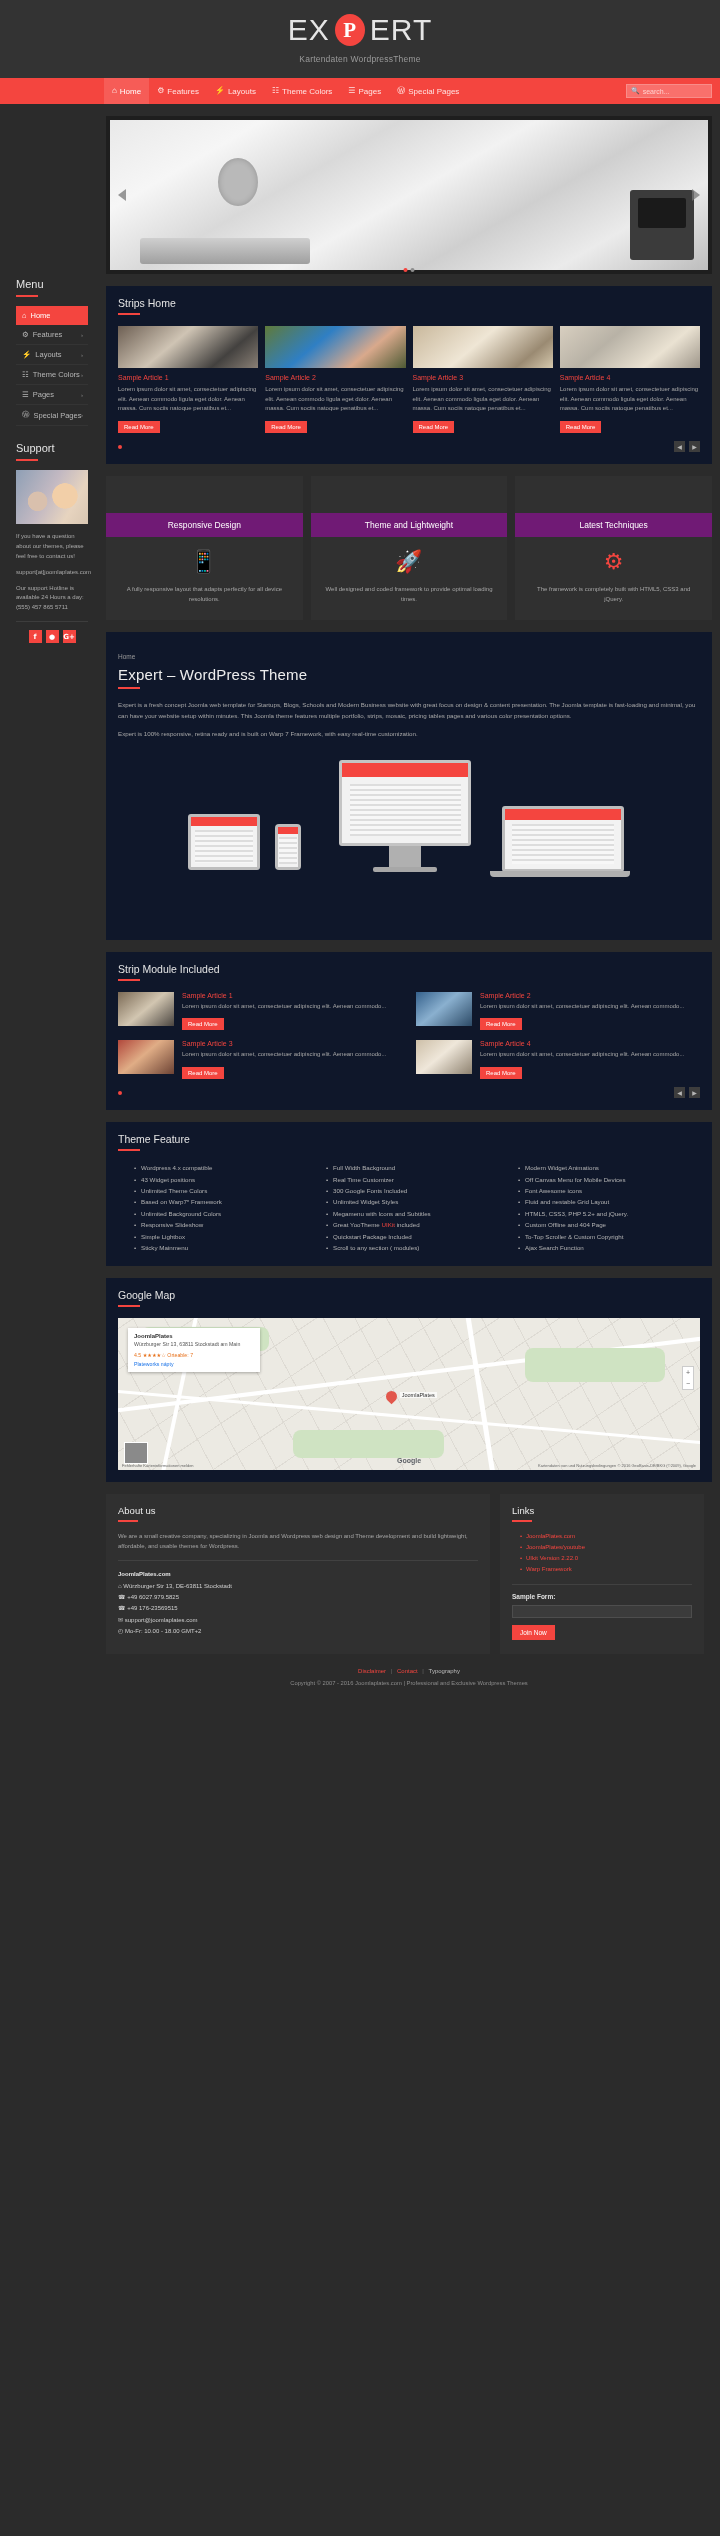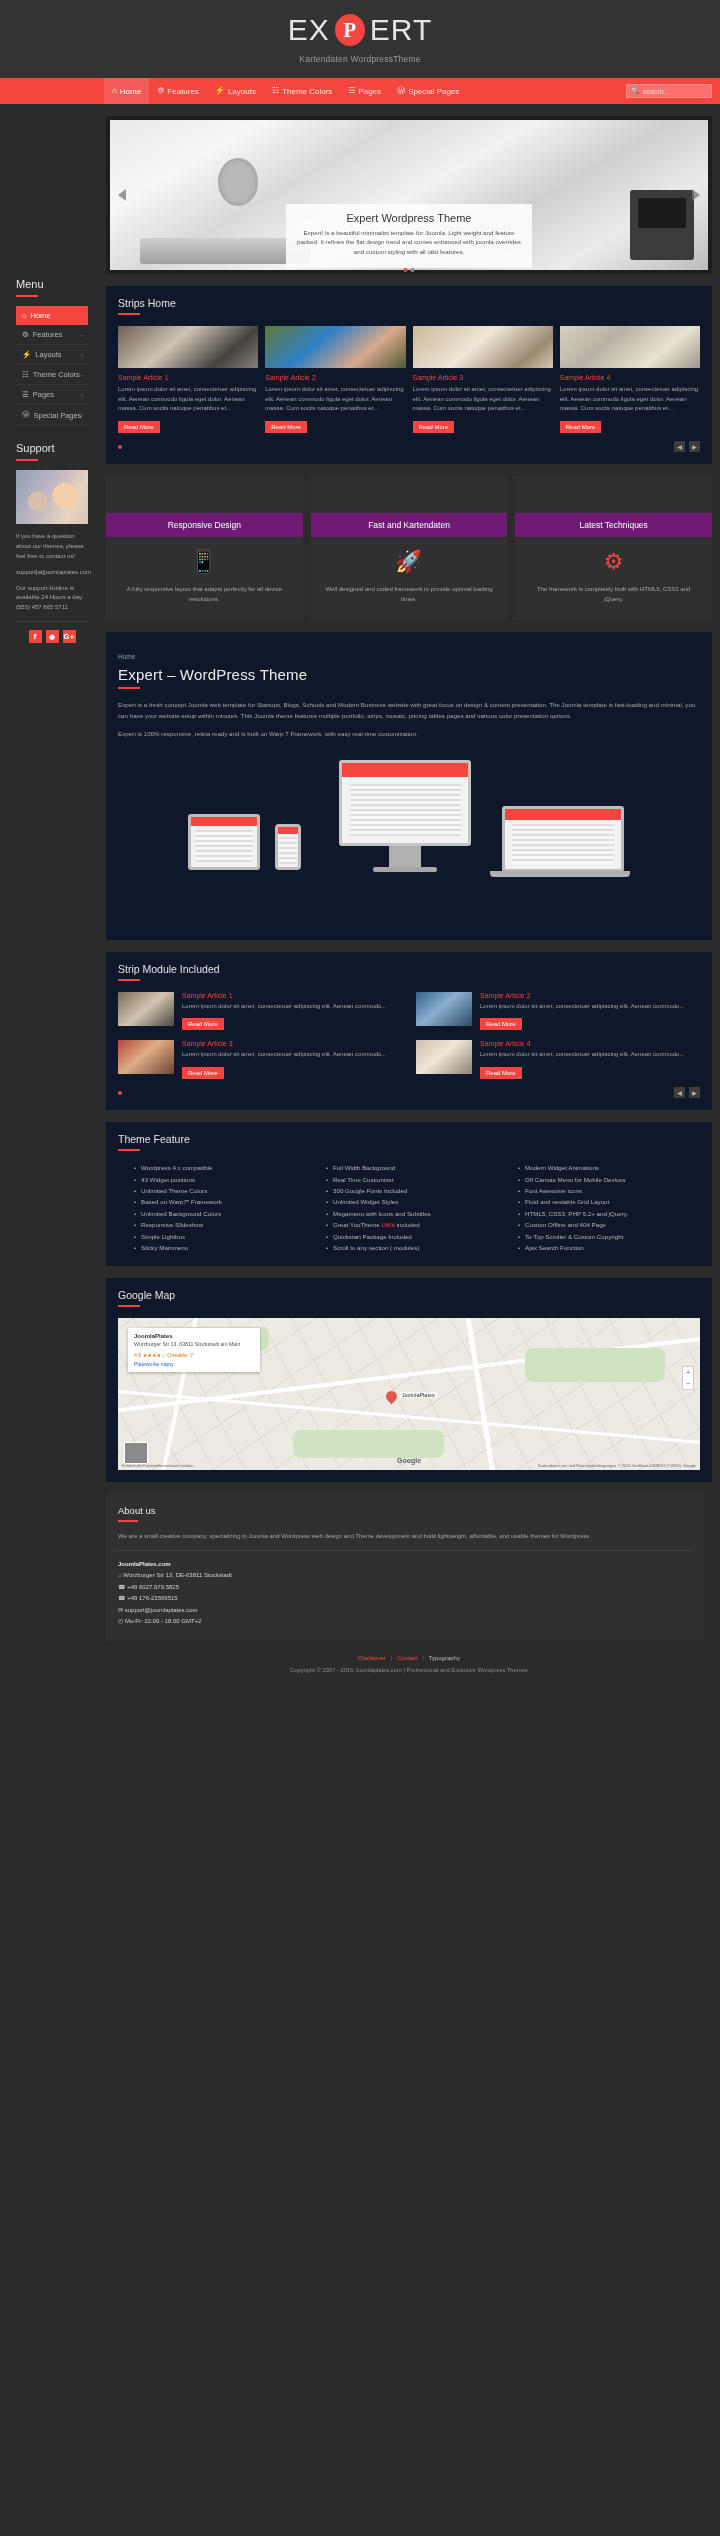--- a/index.html
+++ b/index.html
@@ -427,24 +427,20 @@
 
     <div class="hero">
       <div class="hero-img">
 
         <div class="hero-badge"></div>
         <div class="hero-tray"></div>
         <div class="hero-laptop"></div>
       </div>
       <div class="hero-arrow left"></div>
       <div class="hero-arrow right"></div>
-      <div class="hero-caption">
-        <h3>Expert Wordpress Theme</h3>
-        <p>Expert! is a beautiful minimalist template for Joomla. Light weight and feature packed. It refines the flat design trend and comes enhanced with joomla overrides and custom styling with all uikit features.</p>
-      </div>
       <div class="hero-dots">
         <i class="on"></i>
         <i></i>
       </div>
     </div>
 
     <div class="panel">
       <div class="panel-title">Strips Home</div>
       <div class="h-accent"></div>
       <div class="strips">
@@ -484,21 +480,21 @@
       </div>
     </div>
 
     <div class="fboxes">
       <div class="fbox">
         <div class="fbox-head">Responsive Design</div>
         <div class="fbox-icon">📱</div>
         <div class="fbox-text">A fully responsive layout that adapts perfectly for all device resolutions.</div>
       </div>
       <div class="fbox">
-        <div class="fbox-head">Fast and Kartendaten</div>
+        <div class="fbox-head">Theme and Lightweight</div>
         <div class="fbox-icon">🚀</div>
         <div class="fbox-text">Well designed and coded framework to provide optimal loading times.</div>
       </div>
       <div class="fbox">
         <div class="fbox-head">Latest Techniques</div>
         <div class="fbox-icon">⚙</div>
         <div class="fbox-text">The framework is completely built with HTML5, CSS3 and jQuery.</div>
       </div>
     </div>
 
@@ -666,20 +662,36 @@
             <span>✉</span>
             <span>support@joomlaplates.com</span>
           </div>
           <div>
             <span>◴</span>
             <span>Mo-Fr: 10.00 - 18.00 GMT+2</span>
           </div>
         </div>
       </div>
 
+      <div class="f-links">
+        <div class="f-title">Links</div>
+        <div class="f-accent"></div>
+        <ul>
+          <li>JoomlaPlates.com</li>
+          <li>JoomlaPlates/youtube</li>
+          <li>UIkit Version 2.22.0</li>
+          <li>Warp Framework</li>
+        </ul>
+        <div class="f-sep"></div>
+        <div class="f-form-label">Sample Form:</div>
+        <div style="display:flex;align-items:center;gap:3px">
+          <input class="f-input" type="text" placeholder="" style="">
+        </div>
+        <button class="f-join">Join Now</button>
+      </div>
     </div>
 
     <div class="bottom">
       <div class="bottom-links">
         <a href="#">Disclaimer</a>
         <span>|</span>
         <a href="#">Contact</a>
         <span>|</span>
         <a href="#" class="plain">Typography</a>
       </div>

